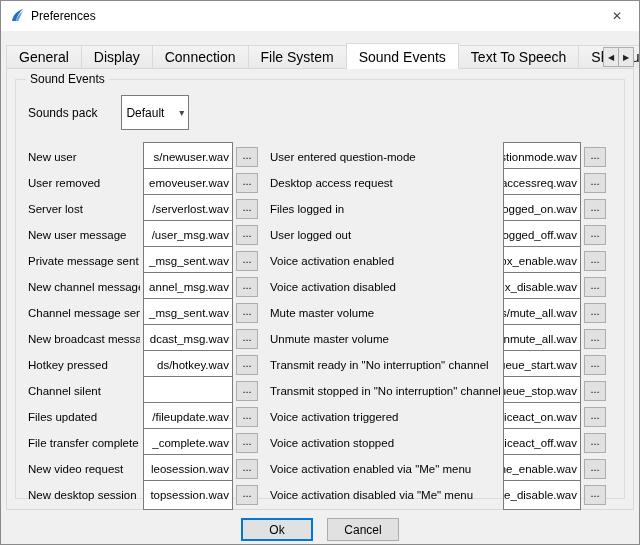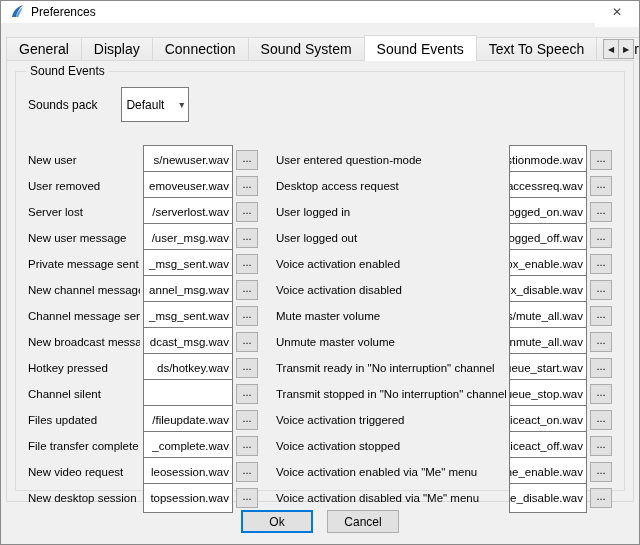--- a/index.html
+++ b/index.html
@@ -8,21 +8,21 @@
     position:relative;
     width:640px; height:545px;
     background:#f0f0f0;
     border:1px solid #898989;
     font-family:"Liberation Sans", sans-serif;
     font-size:12px; color:#000;
     overflow:hidden;
   }
   
   .titlebar {
-    height:22px; background:#ffffff;
+    height:30px; background:#ffffff;
     display:flex; align-items:center;
     padding-left:8px;
   }
   .app-icon { width:16px; height:16px; flex:0 0 16px; }
   .title-text { margin-left:6px; font-size:12px; }
   .close-btn {
     margin-left:auto; width:44px; height:30px;
     display:flex; align-items:center; justify-content:center;
     font-size:12px; color:#444; background:#fff; border:none;
     font-family:"Liberation Sans", sans-serif;
@@ -77,21 +77,21 @@
   }
   .soundpack-row { display:flex; align-items:center; gap:24px; margin-top:15px; }
   .combo {
     width:68px; height:35px;
     border:1px solid #7a7a7a; background:#fff;
     display:inline-flex; align-items:center; justify-content:space-between;
     padding:0 4px; font-size:12px;
   }
   .combo .arrow { font-size:10px; color:#444; }
   
-  .columns { display:flex; gap:18px; margin-top:23px; font-size:11.5px; }
+  .columns { display:flex; gap:12px; margin-top:12px; font-size:11.5px; }
   .col { display:block; }
   .srow {
     display:grid; align-items:center;
     column-gap:3px; height:20px; margin-bottom:6px;
   }
   .col.left  .srow { grid-template-columns:112px 90px 22px; }
   .col.right .srow { grid-template-columns:230px 78px 22px; }
   .rlabel { white-space:nowrap; overflow:hidden; }
   .field {
     height:30px; border:1px solid #7a7a7a; background:#fff;
@@ -132,21 +132,21 @@
     </svg>
     <span class="title-text">Preferences</span>
     <button class="close-btn">✕</button>
   </div>
 
   <div class="tabbar">
     <div style="display:flex; align-items:flex-end;">
         <div class="tab">General</div>
         <div class="tab">Display</div>
         <div class="tab">Connection</div>
-        <div class="tab">Sound System</div>
+        <div class="tab">File System</div>
         <div class="tab active">Sound Events</div>
         <div class="tab">Text To Speech</div>
         <div class="tab">Shortcuts</div>
         <div class="tab">Video</div>
       </div>
     <div class="tab-scroll">
       <button>◀</button>
       <button>▶</button>
     </div>
   </div>
@@ -241,21 +241,21 @@
               <div class="rlabel">User entered question-mode</div>
               <div class="field">stionmode.wav</div>
               <button class="browse">...</button>
             </div>
             <div class="srow">
               <div class="rlabel">Desktop access request</div>
               <div class="field">accessreq.wav</div>
               <button class="browse">...</button>
             </div>
             <div class="srow">
-              <div class="rlabel">User logged in</div>
+              <div class="rlabel">Files logged in</div>
               <div class="field">logged_on.wav</div>
               <button class="browse">...</button>
             </div>
             <div class="srow">
               <div class="rlabel">User logged out</div>
               <div class="field">ogged_off.wav</div>
               <button class="browse">...</button>
             </div>
             <div class="srow">
               <div class="rlabel">Voice activation enabled</div>

